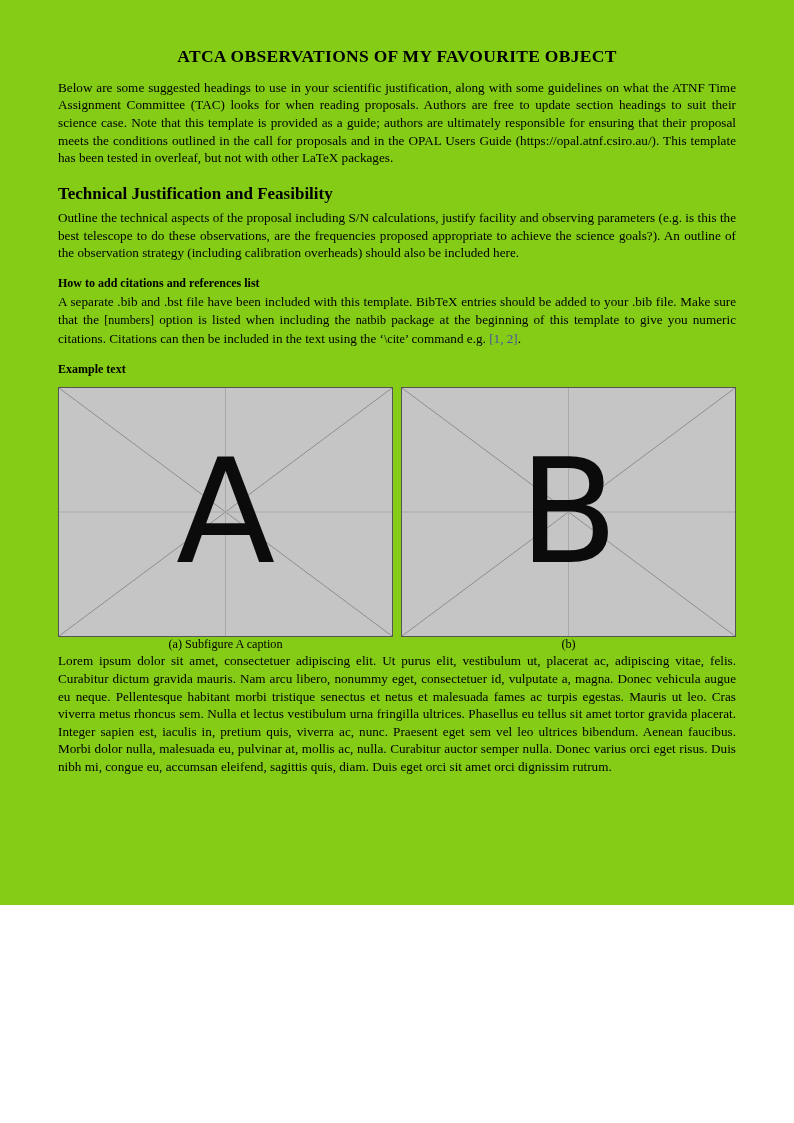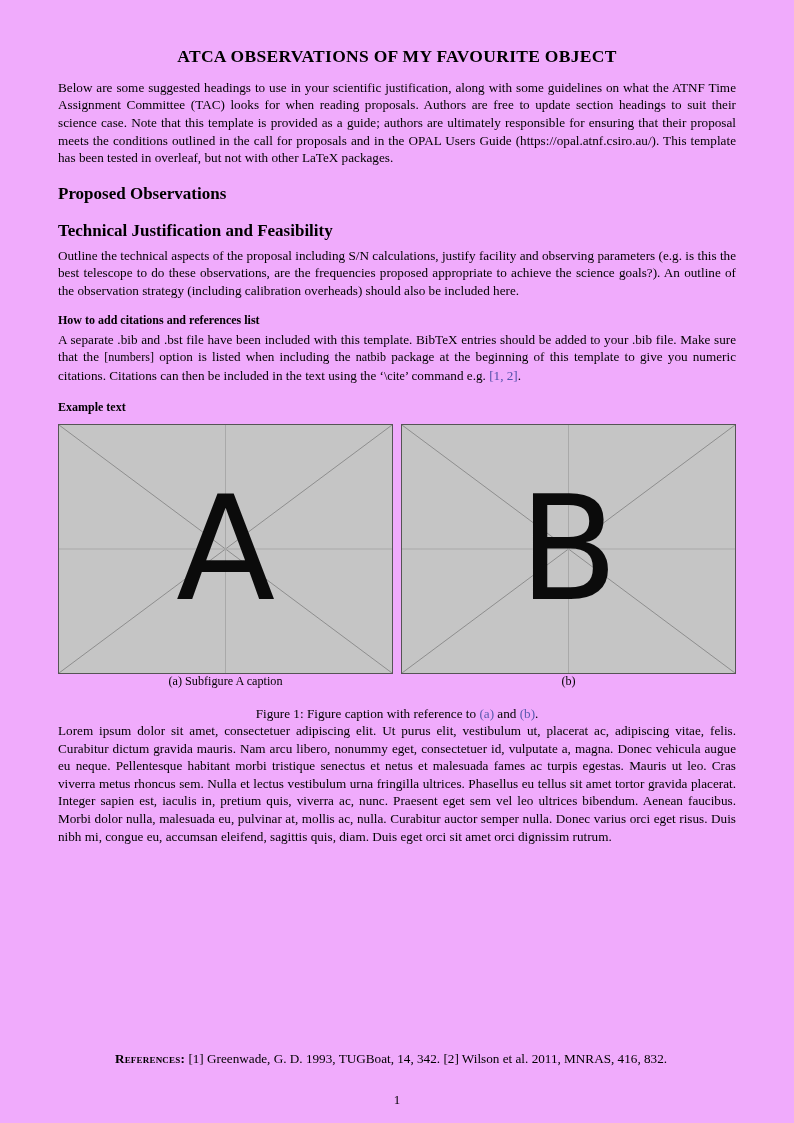--- a/index.html
+++ b/index.html
@@ -7,22 +7,22 @@
     padding: 0;
     background: #ffffff;
   }
   body {
     font-family: "Liberation Serif", "DejaVu Serif", serif;
     color: #000000;
   }
   .page {
     position: relative;
     width: 794px;
-    height: 1123px;
-    background: #f0abfc;
+    height: 905px;
+    background: #84cc16;
     overflow: hidden;
   }
   .content {
     position: absolute;
     left: 58px;
     top: 46px;
     width: 678px;
   }
   .doc-title {
     font-size: 17.5px;
@@ -150,21 +150,20 @@
 
 <div class="page">
 
   <div class="content">
 
     <h1 class="doc-title">ATCA OBSERVATIONS OF MY FAVOURITE OBJECT</h1>
 
     <p class="body-text">Below are some suggested headings to use in your scientific justification, along with some guidelines on what the ATNF Time Assignment Committee (TAC) looks for when reading proposals. Authors are free to update section headings to suit their science case. Note that this template is provided as a guide; authors are ultimately responsible for ensuring that their proposal meets the conditions outlined in the call for proposals and in the OPAL Users Guide (https://opal.atnf.csiro.au/). This template has been tested in overleaf, but not with other LaTeX packages.</p>
 
 
-    <h2 class="section">Proposed Observations</h2>
 
     <h2 class="section">Technical Justification and Feasibility</h2>
     <p class="body-text">Outline the technical aspects of the proposal including S/N calculations, justify facility and observing parameters (e.g. is this the best telescope to do these observations, are the frequencies proposed appropriate to achieve the science goals?). An outline of the observation strategy (including calibration overheads) should also be included here.</p>
 
     <h3 class="subsection">How to add citations and references list</h3>
     <p class="body-text"><span>A separate .bib and .bst file have been included with this template. BibTeX entries should be added to your .bib file. Make sure that the </span><code class="mono">[numbers]</code><span> option is listed when including the </span><code class="mono">natbib</code><span> package at the beginning of this template to give you numeric citations. Citations can then be included in the text using the ‘</span><code class="mono">\cite</code><span>’ command e.g. </span><span class="cite-link">[</span><a class="cite-link" href="#" style="text-decoration:none">1</a><span class="cite-link">, </span><a class="cite-link" href="#" style="text-decoration:none">2</a><span class="cite-link">]</span><span>.</span></p>
 
     <h3 class="subsection">Example text</h3>
 
     <div class="figure-block">
@@ -192,21 +191,20 @@
               <line x1="167.5" y1="0" x2="167.5" y2="250" stroke="#a8a8a8" stroke-width="1"></line>
               <line x1="0" y1="125" x2="335" y2="125" stroke="#a8a8a8" stroke-width="1"></line>
             </svg>
             <div class="ph-letter">B</div>
           </div>
           <div class="subcaption">(b)</div>
         </div>
 
       </div>
 
-      <div class="fig-caption"><span>Figure 1: Figure caption with reference to </span><a class="ref-link" href="#" style="text-decoration:none">(a)</a><span> and </span><a class="ref-link" href="#" style="text-decoration:none">(b)</a><span>.</span></div>
 
     </div>
 
     <p class="body-text after-figure">Lorem ipsum dolor sit amet, consectetuer adipiscing elit. Ut purus elit, vestibulum ut, placerat ac, adipiscing vitae, felis. Curabitur dictum gravida mauris. Nam arcu libero, nonummy eget, consectetuer id, vulputate a, magna. Donec vehicula augue eu neque. Pellentesque habitant morbi tristique senectus et netus et malesuada fames ac turpis egestas. Mauris ut leo. Cras viverra metus rhoncus sem. Nulla et lectus vestibulum urna fringilla ultrices. Phasellus eu tellus sit amet tortor gravida placerat. Integer sapien est, iaculis in, pretium quis, viverra ac, nunc. Praesent eget sem vel leo ultrices bibendum. Aenean faucibus. Morbi dolor nulla, malesuada eu, pulvinar at, mollis ac, nulla. Curabitur auctor semper nulla. Donec varius orci eget risus. Duis nibh mi, congue eu, accumsan eleifend, sagittis quis, diam. Duis eget orci sit amet orci dignissim rutrum.</p>
 
   </div>
 
   <div class="references"><span class="ref-label">References:</span><span> [1] Greenwade, G. D. 1993, TUGBoat, 14, 342. [2] Wilson et al. 2011, MNRAS, 416, 832.</span></div>
 
   <div class="page-number">1</div>

